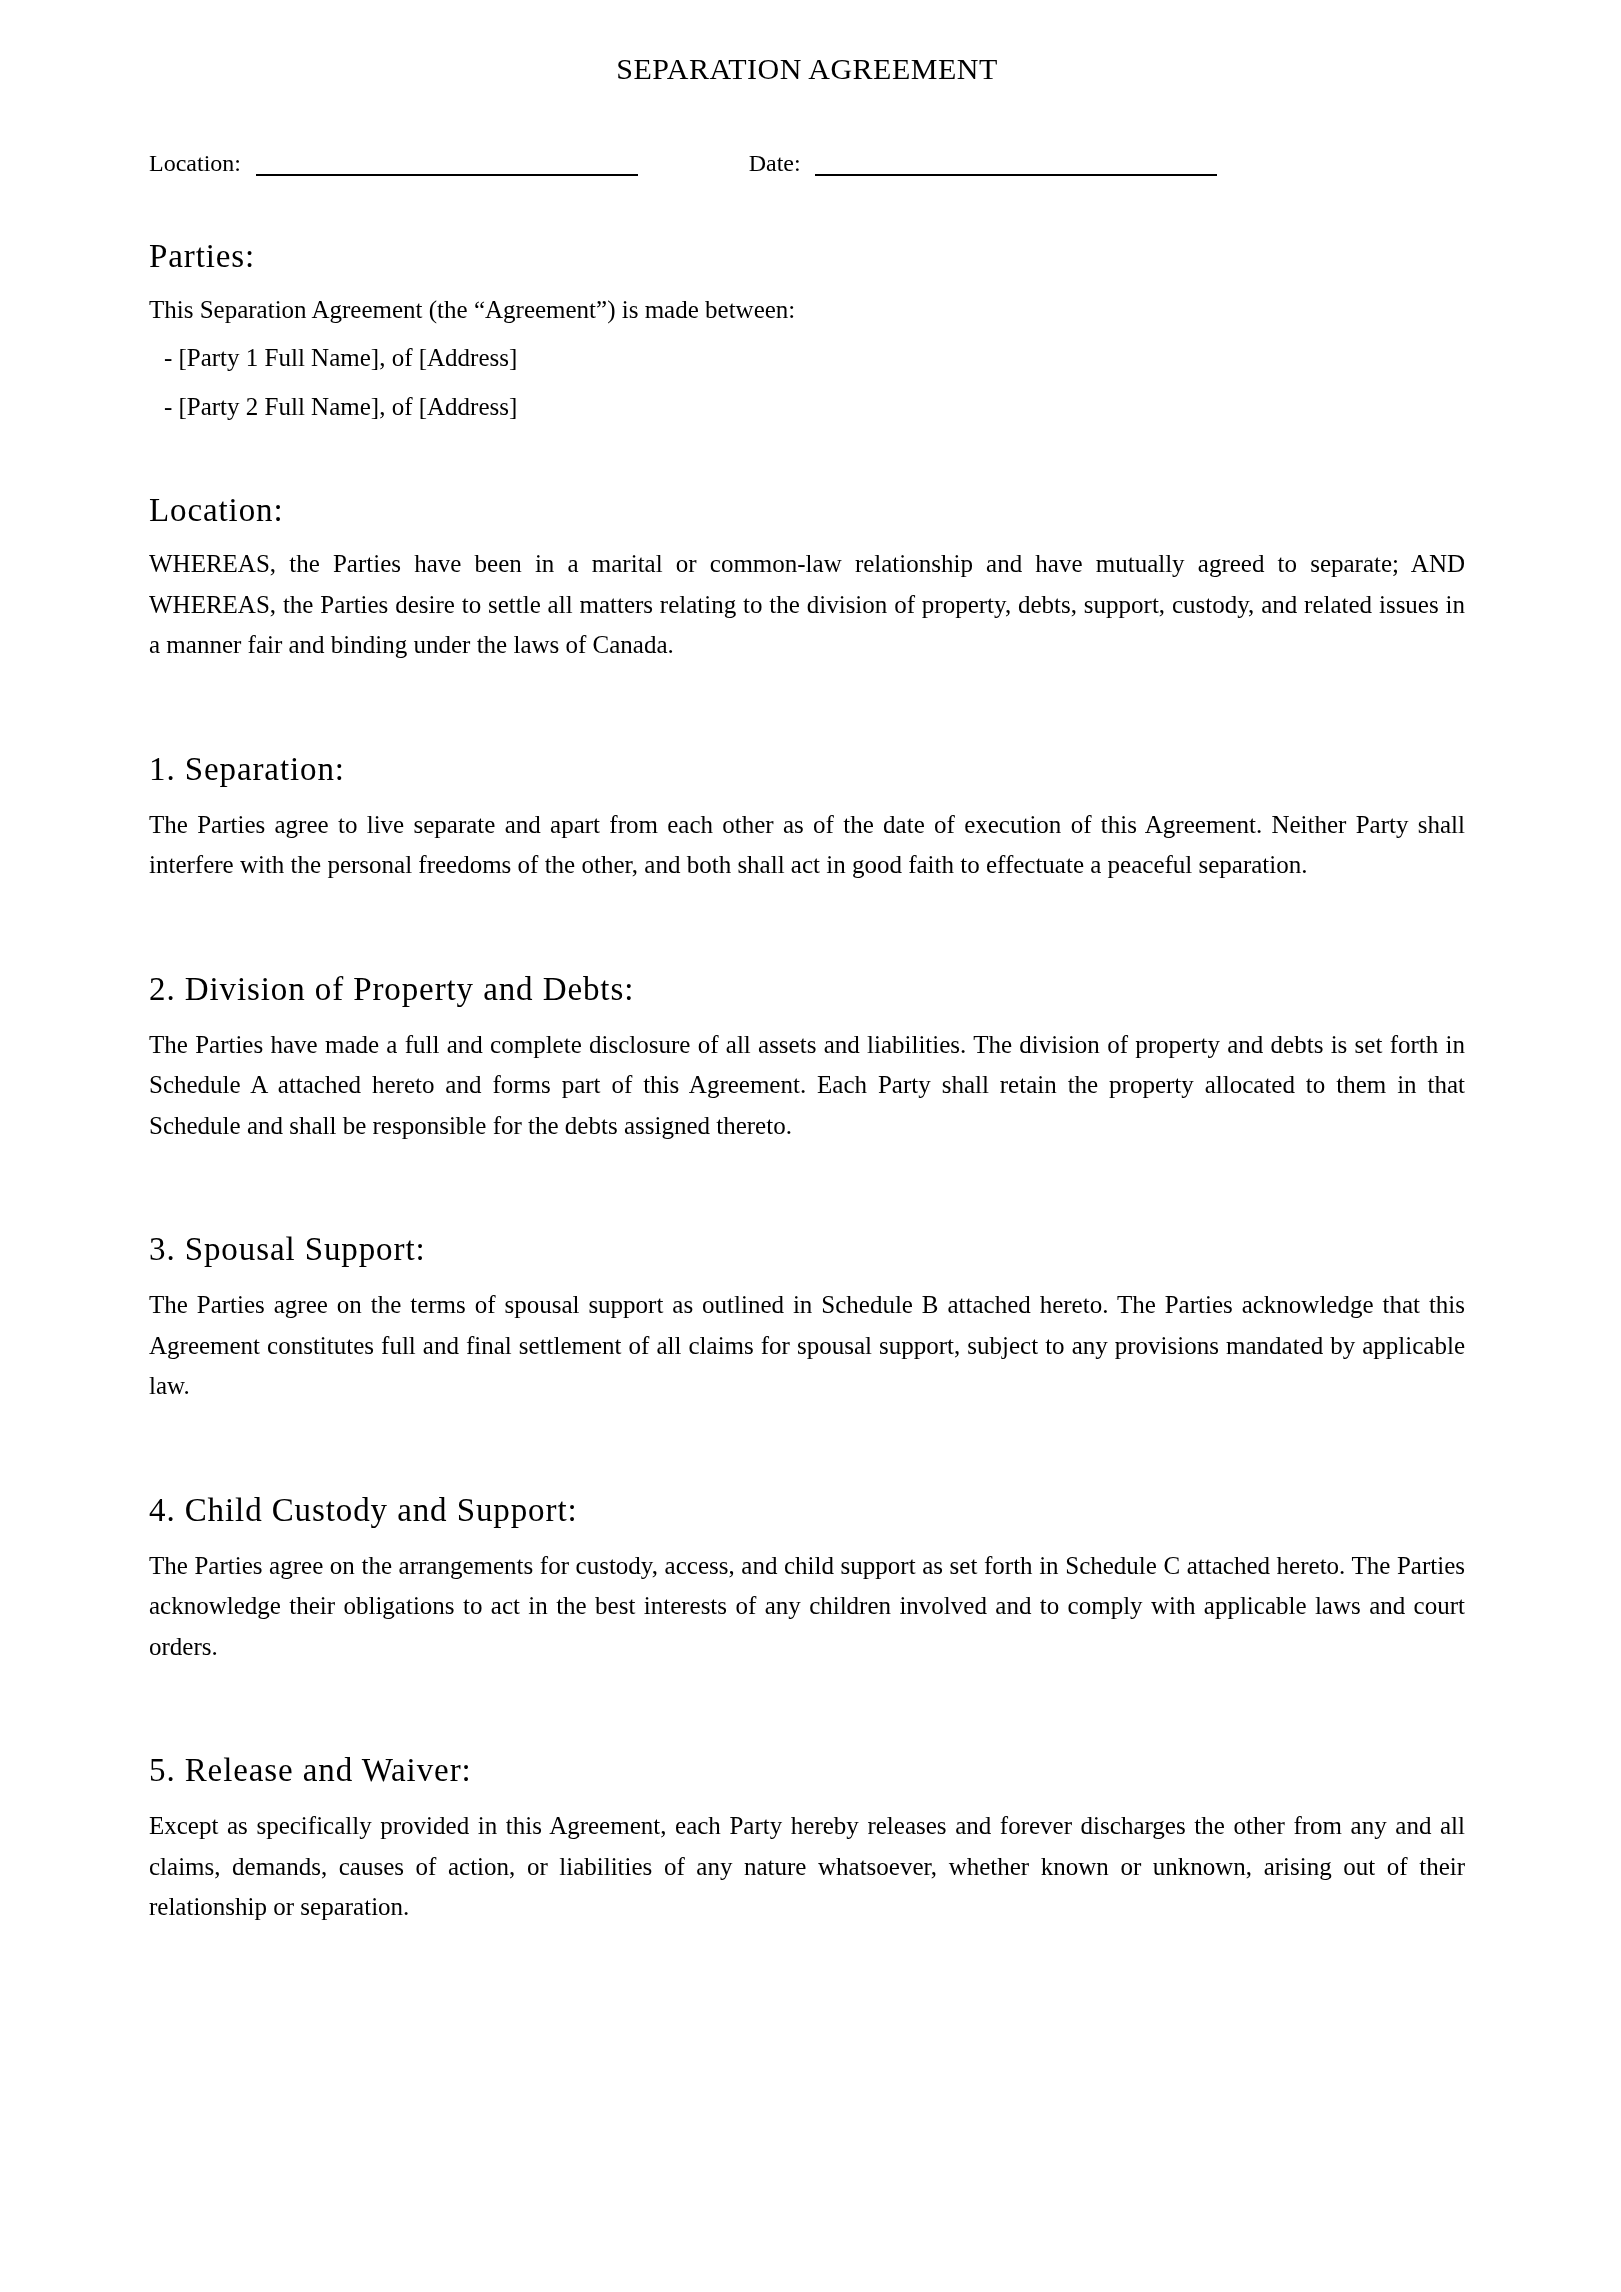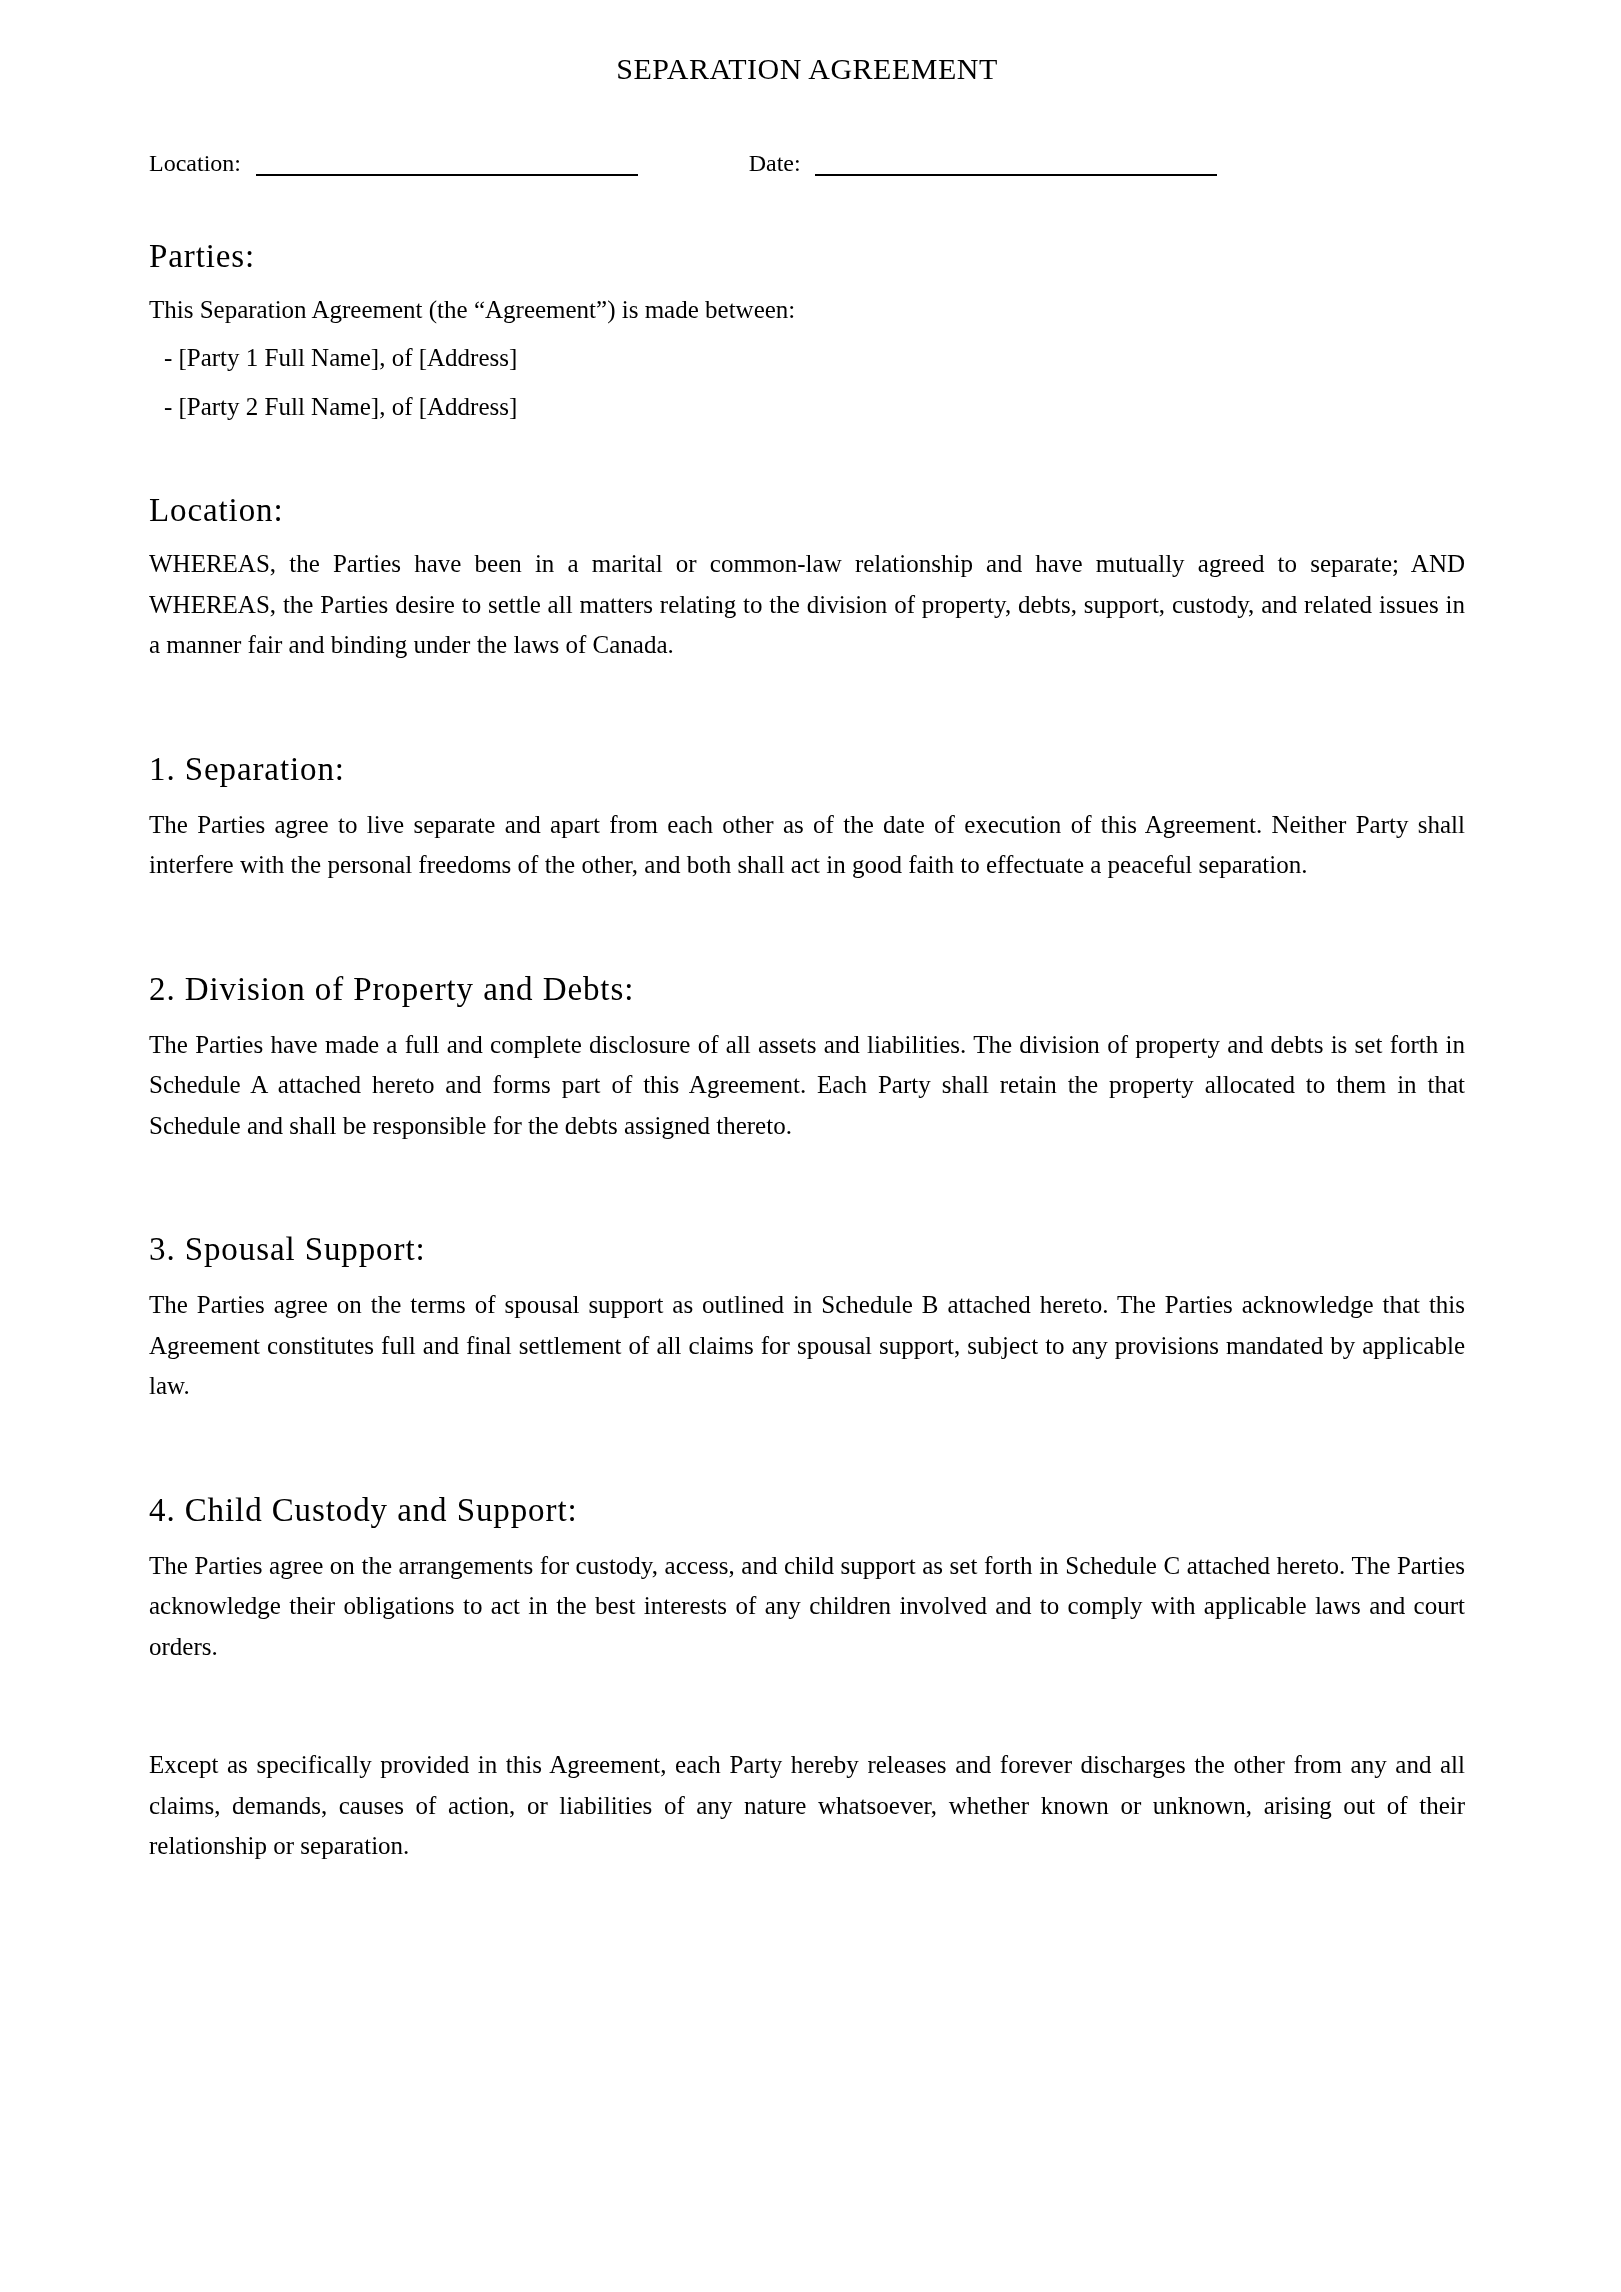--- a/index.html
+++ b/index.html
@@ -143,20 +143,21 @@
     <h2 class="sub-head">3. Spousal Support:</h2>
     <p class="para">The Parties agree on the terms of spousal support as outlined in Schedule B attached hereto. The Parties acknowledge that this Agreement constitutes full and final settlement of all claims for spousal support, subject to any provisions mandated by applicable law.</p>
   </div>
 
   <div class="block section-block">
     <h2 class="sub-head">4. Child Custody and Support:</h2>
     <p class="para">The Parties agree on the arrangements for custody, access, and child support as set forth in Schedule C attached hereto. The Parties acknowledge their obligations to act in the best interests of any children involved and to comply with applicable laws and court orders.</p>
   </div>
 
   <div class="block section-block">
+    <h2 class="sub-head">5. Release and Waiver:</h2>
     <p class="para">Except as specifically provided in this Agreement, each Party hereby releases and forever discharges the other from any and all claims, demands, causes of action, or liabilities of any nature whatsoever, whether known or unknown, arising out of their relationship or separation.</p>
   </div>
 
 </div>
 
   </div>
 </div>
 
 
 </body></html>

